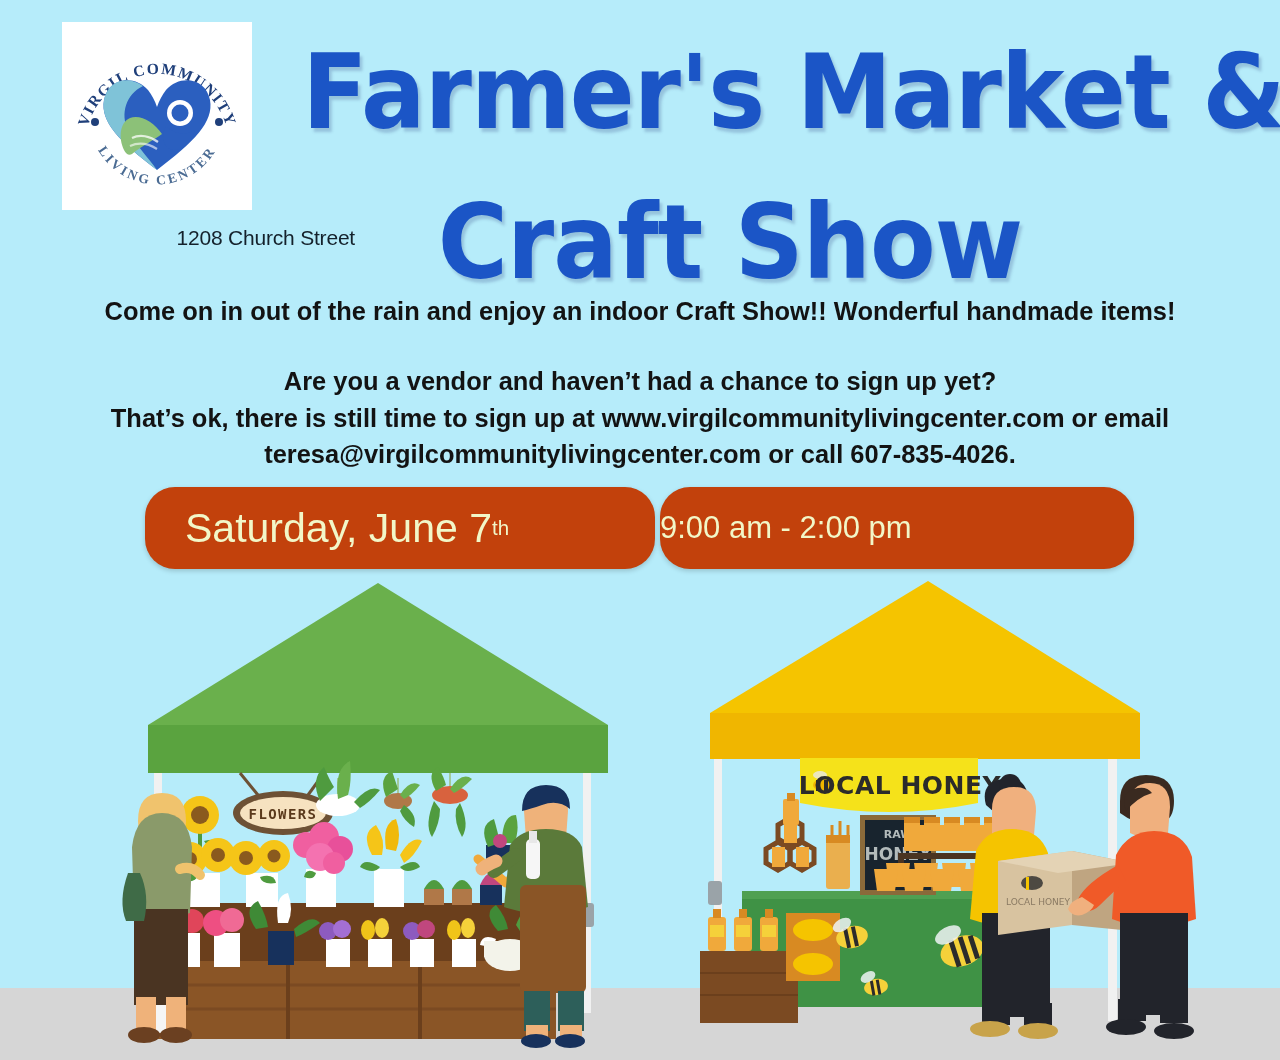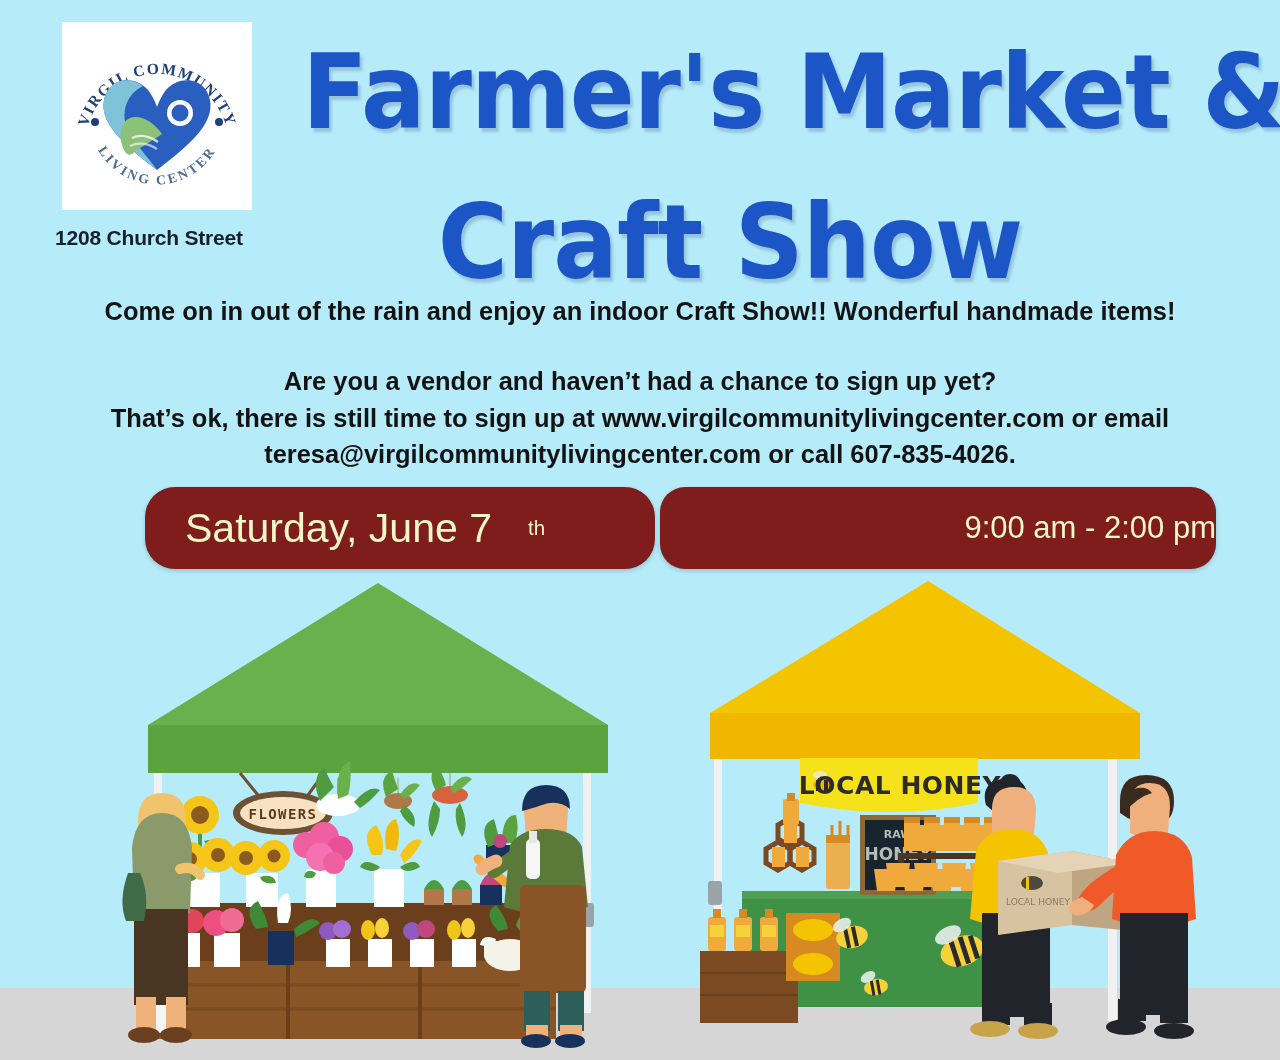--- a/index.html
+++ b/index.html
@@ -37,24 +37,25 @@
   }
   #logo-card svg { display:block; width:190px; height:188px; }
 
   
   #address {
     position: absolute;
     left: 55px;
     top: 224px;
     width: 300px;
     font-size: 21px;
-    font-weight: bold;
+    font-weight: normal;
     line-height: 1.32;
     color: #14212b;
     letter-spacing: -0.2px;
+    text-align: right;
   }
 
   
   #title {
     position: absolute;
     left: 265px;
     top: 18px;
     width: 930px;
     text-align: center;
     color: #1b55c6;
@@ -91,41 +92,40 @@
     font-weight: bold;
     color: #131313;
     line-height: 1.38;
     transform: scaleX(0.96);
   }
   #vendor-block .bline { display: block; white-space: nowrap; }
 
   
   .badge {
     position: absolute;
-    background: #7f1d1d;
+    background: #c2410c;
     border-radius: 30px;
     color: #f2f7c8;
     display: flex;
     align-items: center;
     box-shadow: 0 2px 5px rgba(0,0,0,0.18);
   }
   #badge-date {
     left: 145px;  top: 487px;
     width: 470px; height: 82px;
     padding-left: 40px;
     font-size: 41px;
   }
   #badge-time {
     left: 660px; top: 487px;
-    width: 556px; height: 82px;
-    justify-content: flex-end;
+    width: 474px; height: 82px;
+    justify-content: flex-start;
     font-size: 31px;
-    border-radius: 25px;
-  }
-  #badge-date sup { font-size: 0.5em; vertical-align: super; margin-left: 36px; }
+  }
+  #badge-date sup { font-size: 0.5em; vertical-align: super; }
 
   
   .stall { position: absolute; }
   #stall-flowers { left: 128px; top: 573px; width: 500px; height: 470px; }
   #stall-honey   { left: 690px; top: 573px; width: 510px; height: 470px; }
   .stall svg { display: block; width: 100%; height: 100%; overflow: visible; }
 
   .sign-text {
     font-family: "DejaVu Sans Mono", monospace;
     font-weight: bold;

